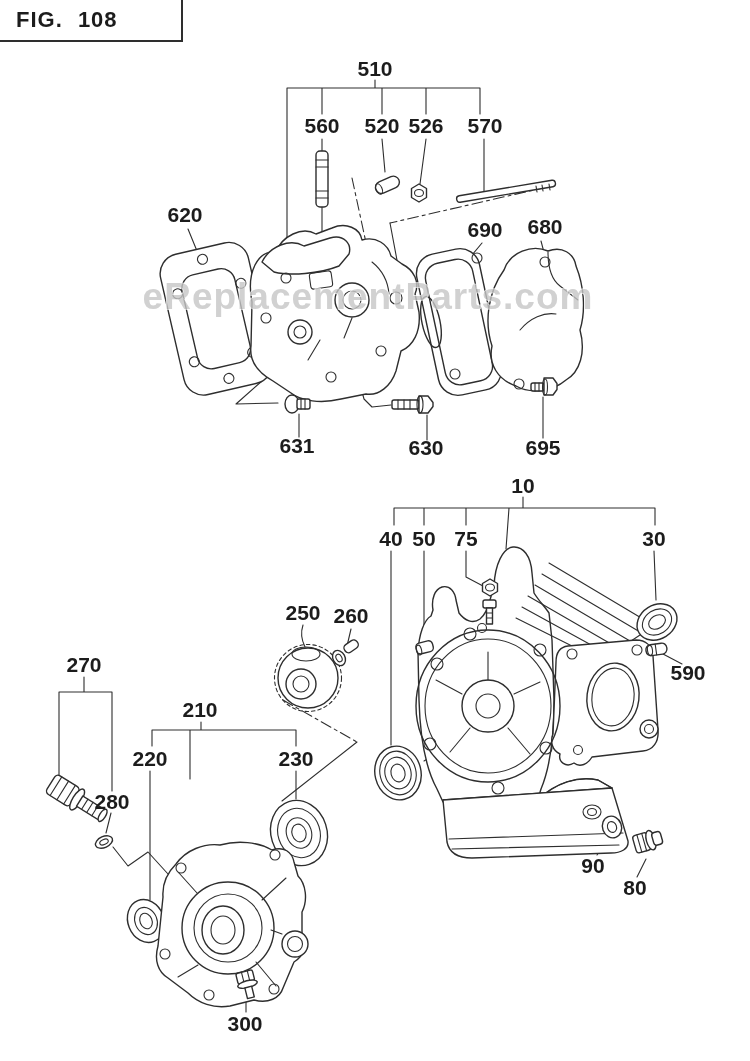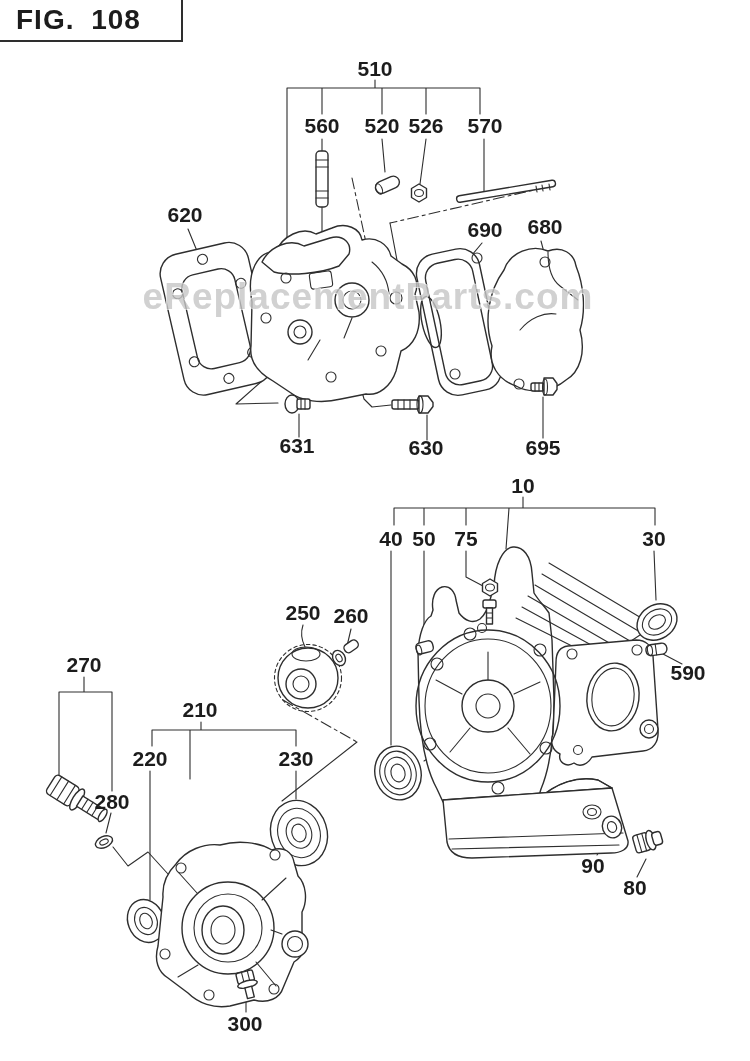--- a/index.html
+++ b/index.html
@@ -1,20 +1,20 @@
 <!DOCTYPE html>
 <html><head>
 <meta charset="utf-8">
 <style>
   html,body{margin:0;padding:0;background:#fff;}
   .canvas{position:relative;width:750px;height:1061px;background:#fff;overflow:hidden;
           font-family:"Liberation Sans",sans-serif;}
   .fig-box{position:absolute;left:-2px;top:-2px;width:185px;height:44px;border:2px solid #2e2e2e;
            background:#fff;display:flex;align-items:center;padding-left:16px;box-sizing:border-box;}
-  .fig-box span{font-size:28px;font-weight:bold;color:#1c1c1c;letter-spacing:1px;word-spacing:8px;}
+  .fig-box span{font-size:22px;font-weight:bold;color:#1c1c1c;letter-spacing:1px;word-spacing:8px;}
   svg{position:absolute;left:0;top:0;}
   .p{fill:none;stroke:#2e2e2e;stroke-width:1.4;stroke-linejoin:round;stroke-linecap:round;}
   .f{fill:#fff;stroke:#2e2e2e;stroke-width:1.4;stroke-linejoin:round;stroke-linecap:round;}
   .t{fill:none;stroke:#2e2e2e;stroke-width:1.1;stroke-linejoin:round;stroke-linecap:round;}
   .dashdot{stroke-dasharray:11 4 3 4;}
   .teeth{stroke-dasharray:3.5 3;}
   .co{font:600 21px "Liberation Sans",sans-serif;fill:#1c1c1c;}
   .wm{font:bold 37px "Liberation Sans",sans-serif;fill:#c6c6c6;stroke:#ffffff;stroke-width:1.6;
       paint-order:stroke;letter-spacing:1px;opacity:.8;}
 </style>

